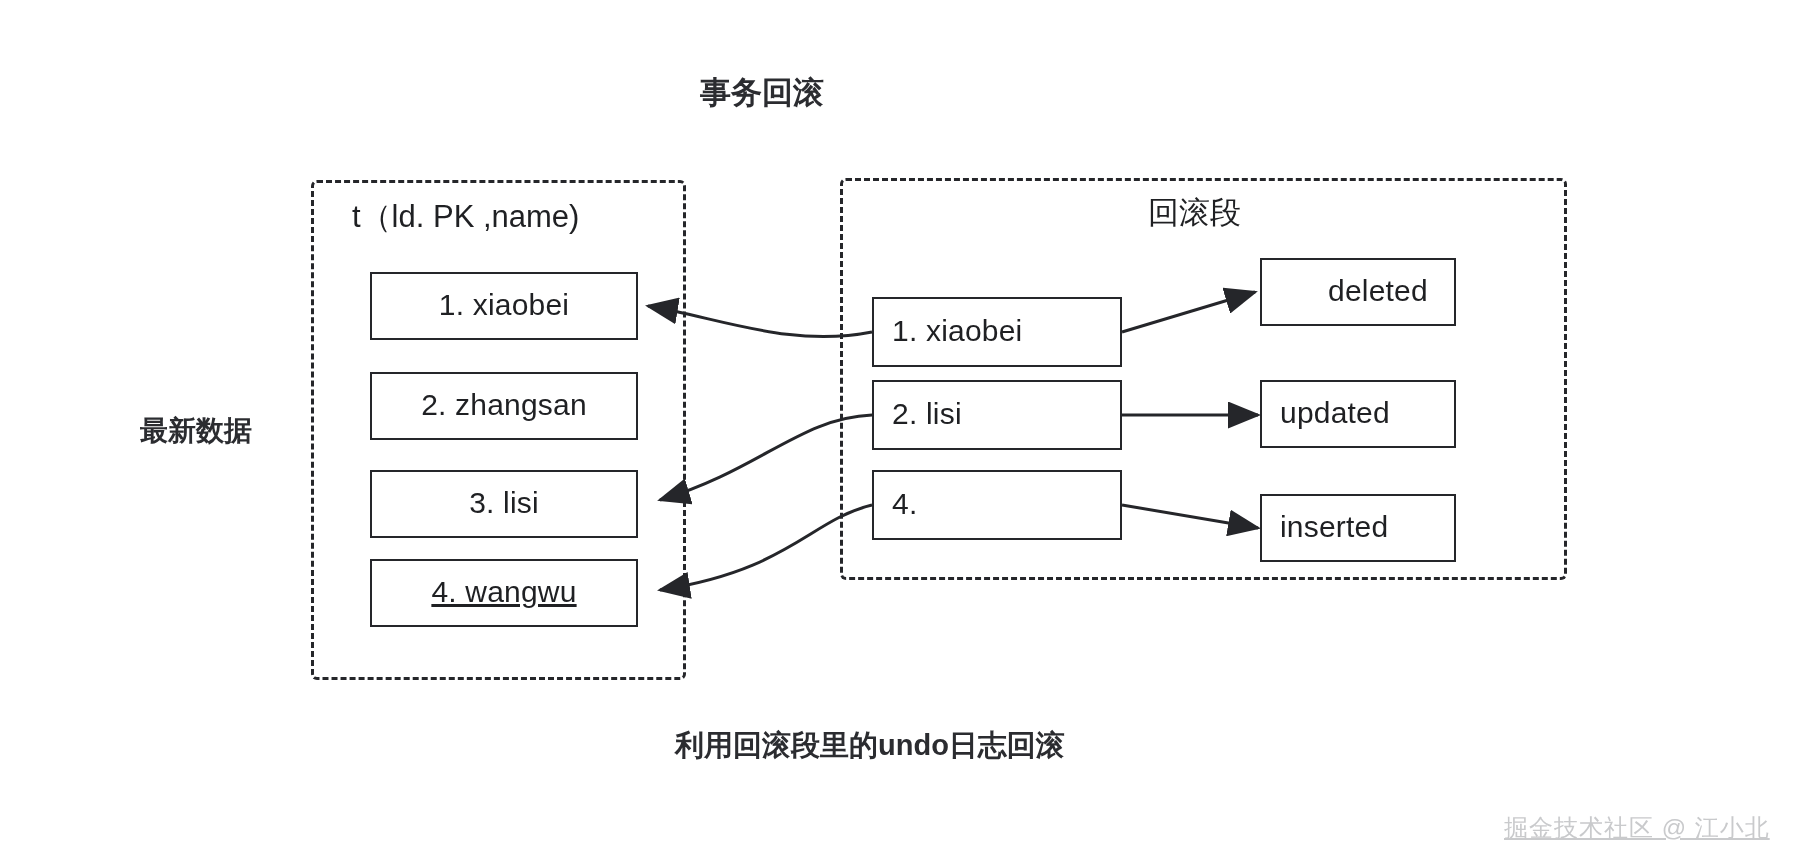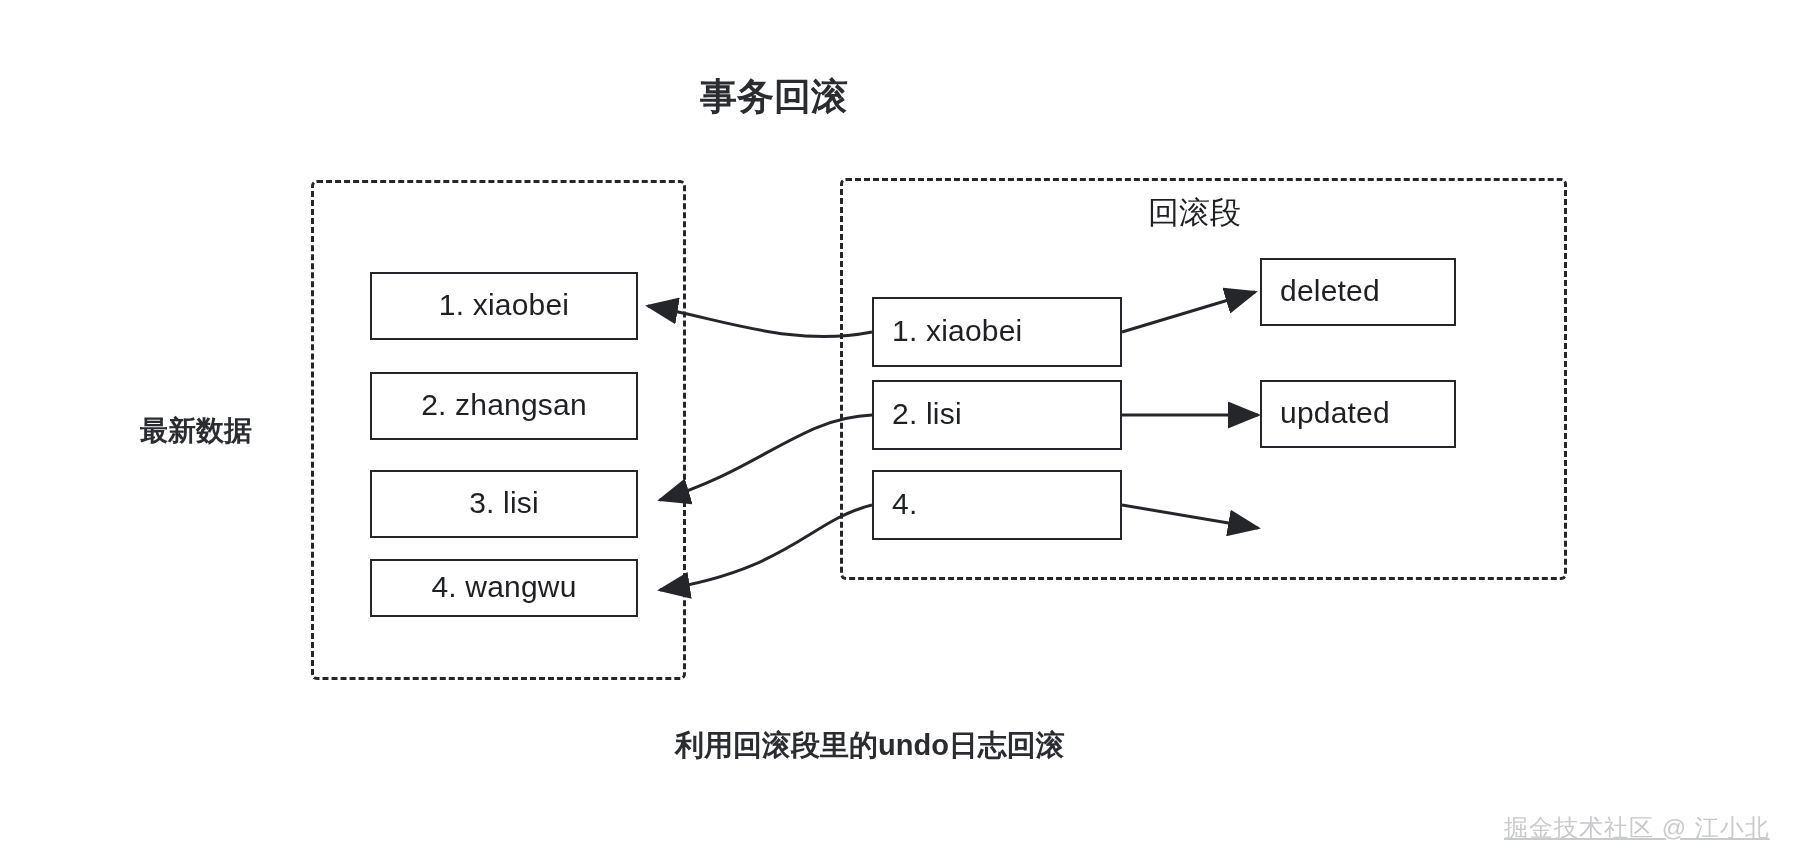--- a/index.html
+++ b/index.html
@@ -58,21 +58,21 @@
     font-size: 31px;
     color: #1f2023;
     white-space: nowrap;
   }
   .free-label {
     position: absolute;
     white-space: nowrap;
     color: #2b2c30;
   }
   .title-main {
-    font-size: 37px;
+    font-size: 31px;
     font-weight: 700;
   }
   .side-label {
     font-size: 28px;
     font-weight: 700;
     margin-left: 36px;
   }
   .caption {
     font-size: 29px;
     font-weight: 700;
@@ -110,51 +110,55 @@
     <path d="M1122,415 L1258,415" fill="none" stroke="#25262a" stroke-width="3" marker-end="url(#arrowhead)"></path>
 
     <path d="M1122,505 L1258,528" fill="none" stroke="#25262a" stroke-width="3" marker-end="url(#arrowhead)"></path>
   </svg>
 
   <div class="free-label title-main" style="left:700px; top:72px;">事务回滚</div>
 
   <div class="free-label side-label" style="left:104px; top:412px;">最新数据</div>
 
   <div class="region" style="left:311px; top:180px; width:375px; height:500px;"></div>
+  <div class="region-title" style="left:352px; top:196px;">t（ld. PK ,name)</div>
 
   <div class="node center" style="left:370px; top:272px; width:268px; height:68px;">
     <span class="txt">1. xiaobei</span>
   </div>
   <div class="node center" style="left:370px; top:372px; width:268px; height:68px;">
     <span class="txt">2. zhangsan</span>
   </div>
   <div class="node center" style="left:370px; top:470px; width:268px; height:68px;">
     <span class="txt">3. lisi</span>
   </div>
-  <div class="node center" style="left:370px; top:559px; width:268px; height:58px;">
+  <div class="node center" style="left:370px; top:559px; width:268px; height:68px;text-decoration:underline;">
     <span class="txt">4. wangwu</span>
   </div>
 
   <div class="region" style="left:840px; top:178px; width:727px; height:402px;"></div>
   <div class="region-title" style="left:1148px; top:192px;">回滚段</div>
 
   <div class="node left-align" style="left:872px; top:297px; width:250px; height:70px;">
     <span class="txt">1. xiaobei</span>
   </div>
   <div class="node left-align" style="left:872px; top:380px; width:250px; height:70px;">
     <span class="txt">2. lisi</span>
   </div>
   <div class="node left-align" style="left:872px; top:470px; width:250px; height:70px;">
     <span class="txt">4.</span>
   </div>
 
-  <div class="node left-align" style="left:1260px; top:258px; width:196px; height:68px;">
+  <div class="node left-align" style="left:1260px; top:258px; width:196px; height:68px;padding-left:48px;">
     <span class="txt">deleted</span>
   </div>
   <div class="node left-align" style="left:1260px; top:380px; width:196px; height:68px;">
     <span class="txt">updated</span>
+  </div>
+  <div class="node left-align" style="left:1260px; top:494px; width:196px; height:68px;">
+    <span class="txt">inserted</span>
   </div>
 
   <div class="free-label caption" style="left:675px; top:726px;">利用回滚段里的undo日志回滚</div>
 
   <div class="watermark" style="left:1504px; top:812px;">掘金技术社区 @ 江小北</div>
 
 </div>
 
 </body></html>

